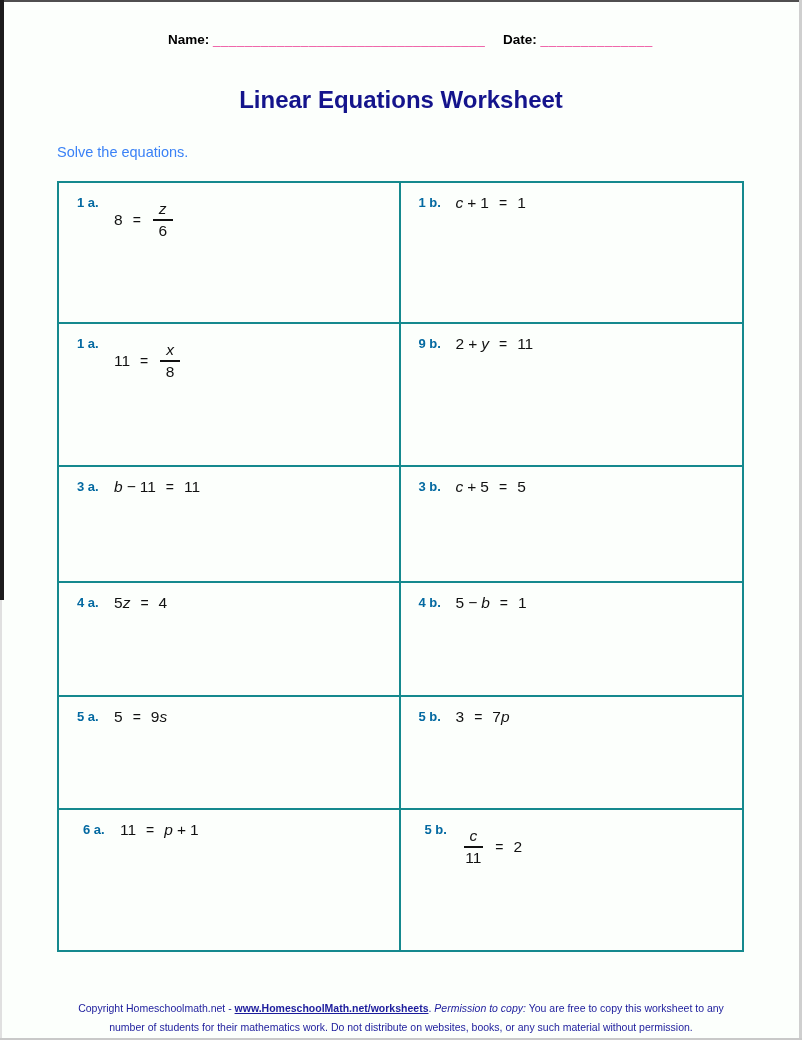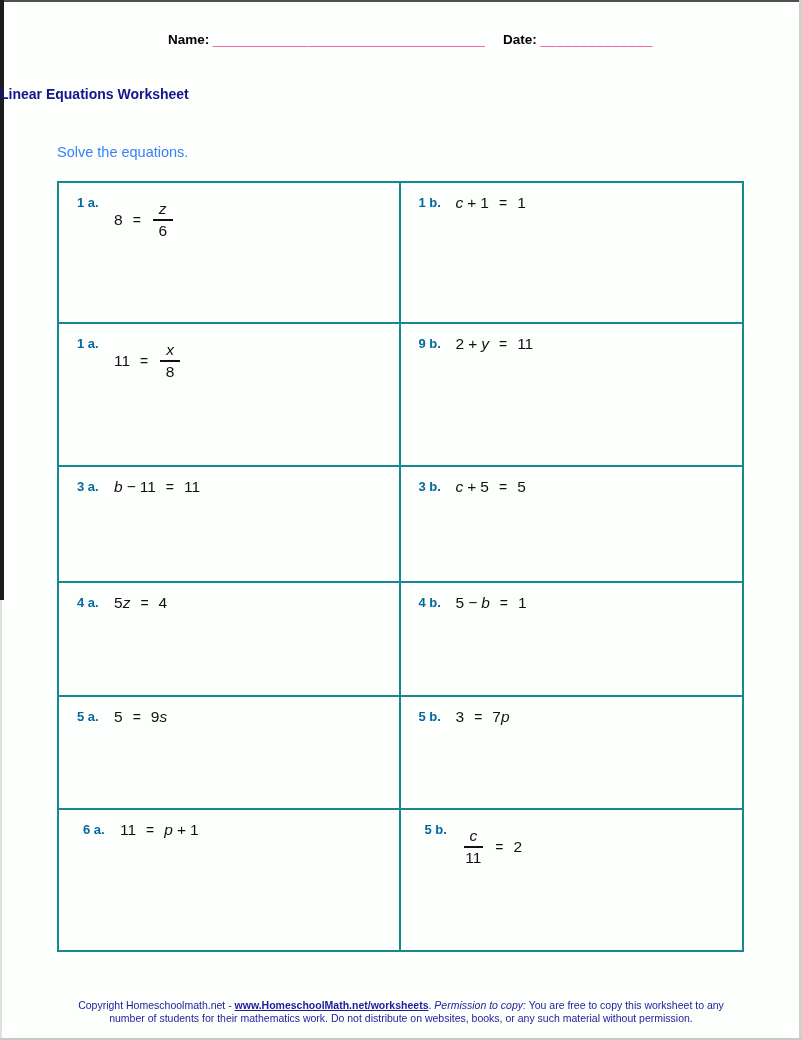--- a/index.html
+++ b/index.html
@@ -21,21 +21,21 @@
     position:absolute; top:32px; left:168px;
     font-size:13.5px; color:#000; white-space:nowrap;
   }
   .head-line .lbl { font-weight:bold;margin-top:27px; }
   .blank { color:#ec4899; letter-spacing:0.5px; }
   .date-lbl { margin-left:14px; }
 
   
   .title {
     position:absolute; top:86px; left:0; width:100%;
-    font-size:14px; font-weight:bold; color:#14148c;
+    text-align:center; font-size:24px; font-weight:bold; color:#14148c;
   }
 
   .instruction {
     position:absolute; top:144px; left:57px;
     font-size:14.5px; color:#3b82f6;
   }
 
   
   .wtable {
     position:absolute; top:181px; left:57px; width:687px; height:771px;
@@ -66,21 +66,21 @@
   .frac .fnum { font-style:italic; padding:0 6px 2px; border-bottom:2px solid #111; line-height:1.05; }
   .frac .fden { padding-top:2px; line-height:1.05; }
 
   
   .footer {
     position:absolute; top:999px; left:0; width:100%;
     display:flex; justify-content:center;
   }
   .footer-inner {
     width:648px; text-align:center;
-    font-size:10.5px; line-height:13px; color:#1c1c9c;
+    font-size:10.5px; line-height:19px; color:#1c1c9c;
   }
   .fp-link { font-weight:bold; text-decoration:underline; color:#1c1c9c; cursor:pointer; }
   .fp-italic { font-style:italic; }
 </style>
 </head>
 <body>
 
 <div class="page">
   <div class="edge-top"></div>
   <div class="edge-left-dark"></div>

